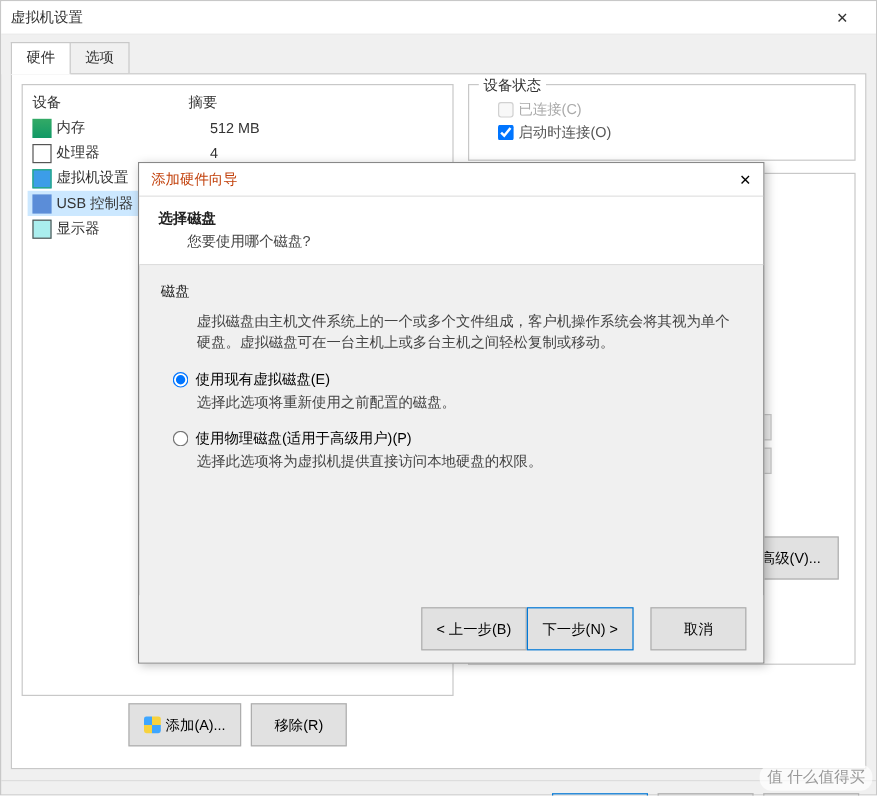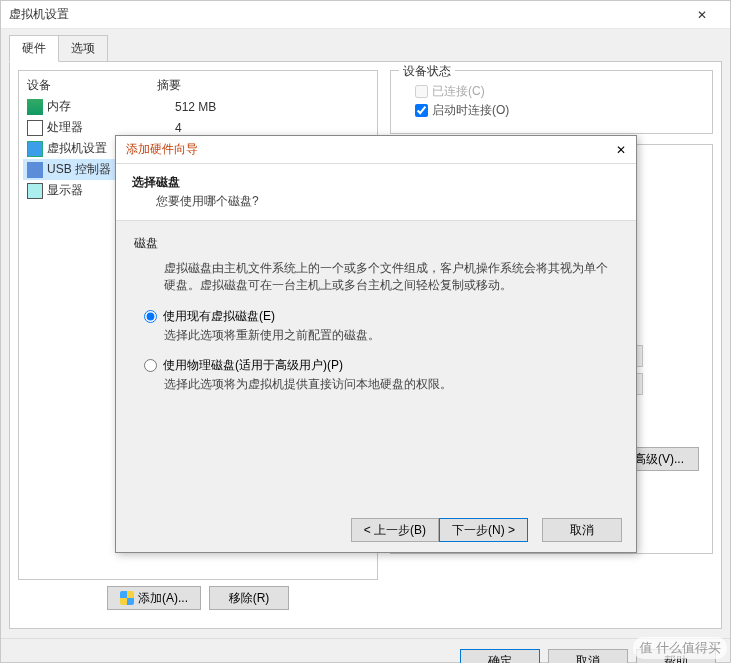--- a/index.html
+++ b/index.html
@@ -25,21 +25,21 @@
   .ico-cpu{border:1px solid #555;background:#fff;} 
   .ico-net{background:#3c9de8;border:1px solid #2a7;} 
   .ico-usb{background:#5b8dd8;} 
   .ico-disp{border:1px solid #555;background:#aee;}
   .rightcol { flex:1; }
   .groupbox { border:1px solid #c8c8c8; background:#fff; padding:10px 12px 12px 12px; margin-bottom:10px; position:relative;}
   .groupbox .gt { position:absolute; top:-8px; left:8px; background:#fff; padding:0 4px; color:#333;}
   .chk{ display:flex; align-items:center; gap:4px; color:#555; margin:2px 12px;}
   input[type=checkbox]{width:13px;height:13px;}
   .btnrow { display:flex; justify-content:center; gap:8px; padding:6px 0 10px 0;}
-  .btn { min-width:80px; height:24px; border:1px solid #adadad; background:#e1e1e1; display:inline-flex; align-items:center; justify-content:center; padding:0 12px; color:#000; cursor:pointer;}
+  .btn { min-width:80px; height:36px; border:1px solid #adadad; background:#e1e1e1; display:inline-flex; align-items:center; justify-content:center; padding:0 12px; color:#000; cursor:pointer;}
   .btn.primary{ border:1.5px solid #0078d7;}
   .footer { display:flex; justify-content:flex-end; gap:8px; padding:10px 14px; border-top:1px solid #ddd;}
   .shield{width:14px;height:14px;display:inline-block;background:conic-gradient(#f7d23e 0 90deg,#3ea6ff 90deg 180deg,#f7d23e 180deg 270deg,#3ea6ff 270deg 360deg);border-radius:2px;margin-right:4px;}
   .advbtn{ position:absolute; right:22px; top:385px;}
   .combo { width:240px; height:22px; border:1px solid #c8c8c8; background:#eee; margin:6px 0;}
   
   .wizard { position:absolute; left:115px; top:135px; width:522px; height:418px; background:#f0f0f0; border:1px solid #888; box-shadow:2px 2px 8px rgba(0,0,0,0.25); display:flex; flex-direction:column; z-index:10;}
   .wizard .wtb { height:28px; display:flex; align-items:center; padding:0 10px; background:#fff; border-bottom:1px solid #ddd;}
   .wizard .wtb .title{flex:1;color:#c2410c;}
   .wizard .whdr { background:#fff; border-bottom:1px solid #ddd; padding:10px 16px; }

